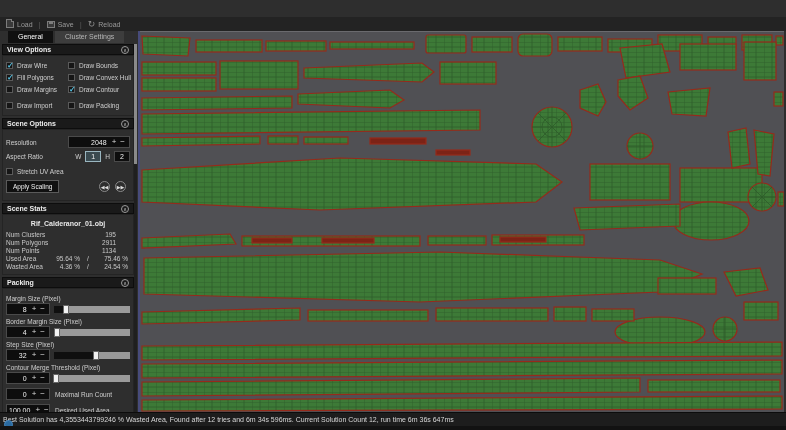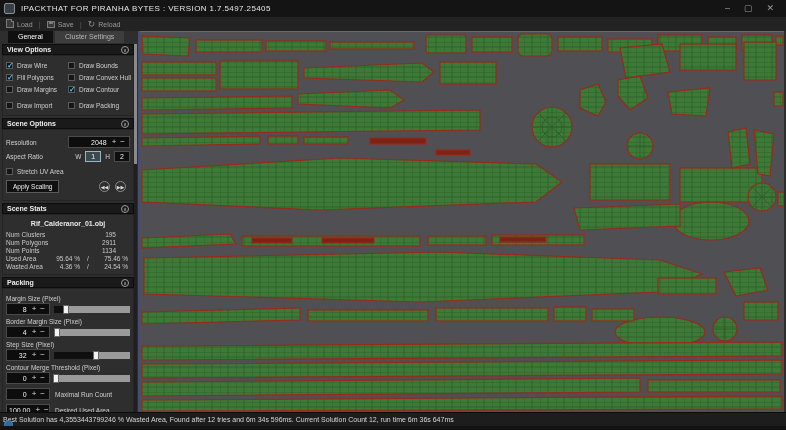--- a/index.html
+++ b/index.html
@@ -114,29 +114,20 @@
   .status-text { font-size:7px; color:#d8d8d8; white-space:nowrap; }
   .bottom-strip { position:absolute; left:0; bottom:0; width:786px; height:4px; background:#121212; }
   .tray-icon { position:absolute; left:4px; bottom:-3px; width:9px; height:9px;
     border-radius:50%; background:#2a6aa0; border:1px solid #4a8ac0; }
 </style>
 </head>
 <body>
 
 <div class="app">
 
-  <div class="titlebar">
-    <div class="app-icon"></div>
-    <div class="title-text">IPACKTHAT FOR PIRANHA BYTES : VERSION 1.7.5497.25405</div>
-    <div class="win-controls">
-      <span class="win-btn">–</span>
-      <span class="win-btn">▢</span>
-      <span class="win-btn">✕</span>
-    </div>
-  </div>
 
   <div class="toolbar">
     <span class="tool-btn">
       <span class="tb-ico folder"></span>
       <span>Load</span>
     </span>
     <span class="tool-sep">|</span>
     <span class="tool-btn">
       <span class="tb-ico floppy"></span>
       <span>Save</span>

